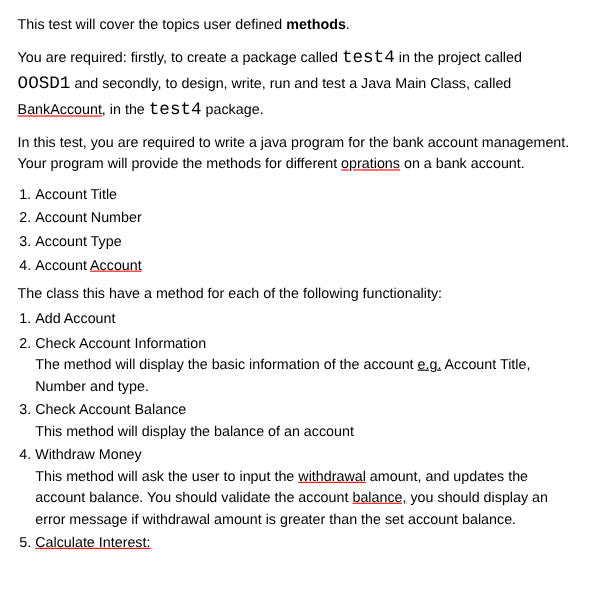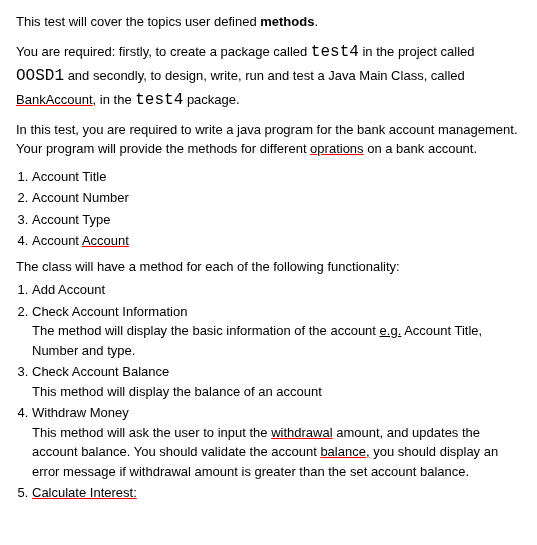--- a/index.html
+++ b/index.html
@@ -68,21 +68,21 @@
     </li>
     <li>
       <span>Account Type</span>
     </li>
     <li>
       <span>Account <span class="underline-red">Account</span></span>
     </li>
   </ol>
 
   <p style="margin-top:6px; margin-bottom:4px;">
-    <span>The class will have a method for each of the following functionality:</span>
+    <span>The class this have a method for each of the following functionality:</span>
   </p>
 
   <ol>
     <li>
       <div>Add Account</div>
     </li>
     <li>
       <div>Check Account Information</div>
       <div class="desc">
         <span>The method will display the basic information of the account </span><span class="underline">e.g.</span><span> Account Title, Number and type.</span>

